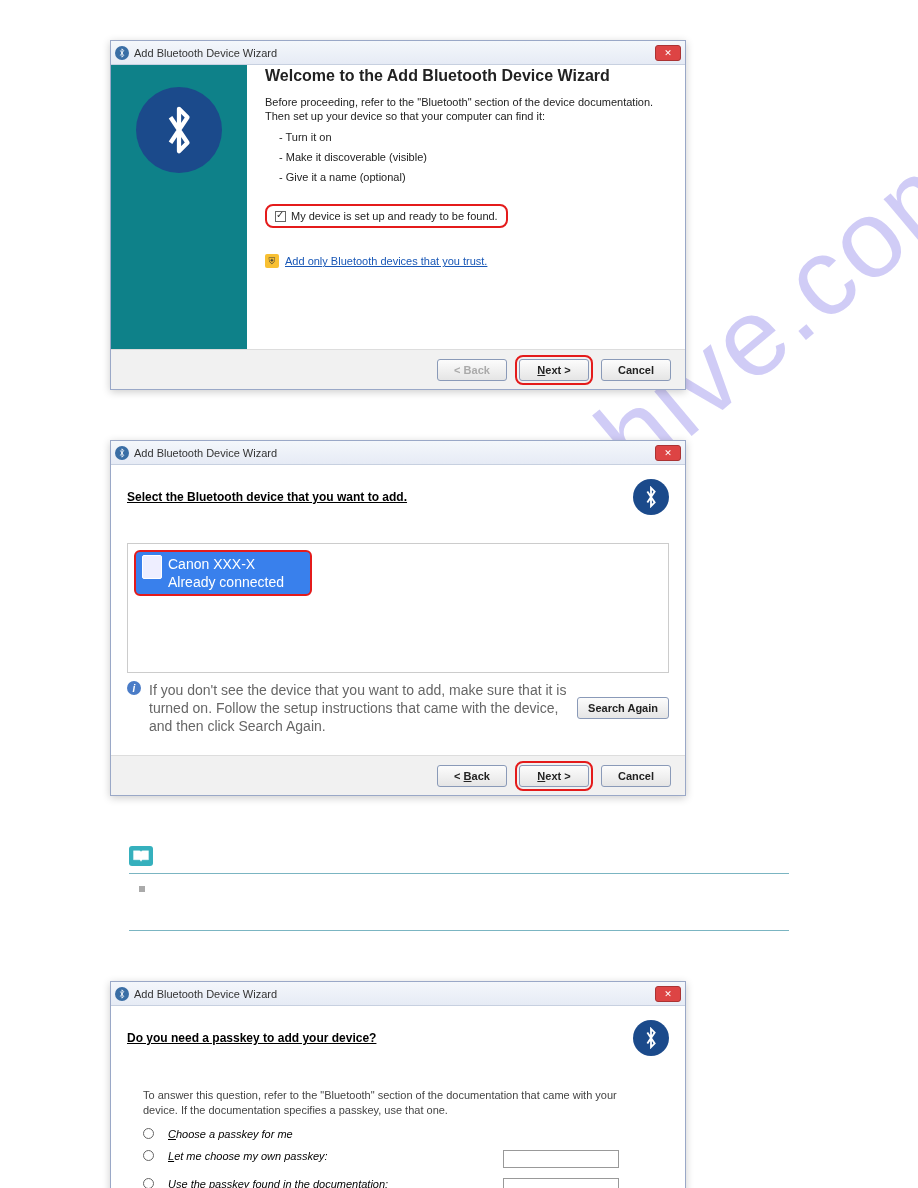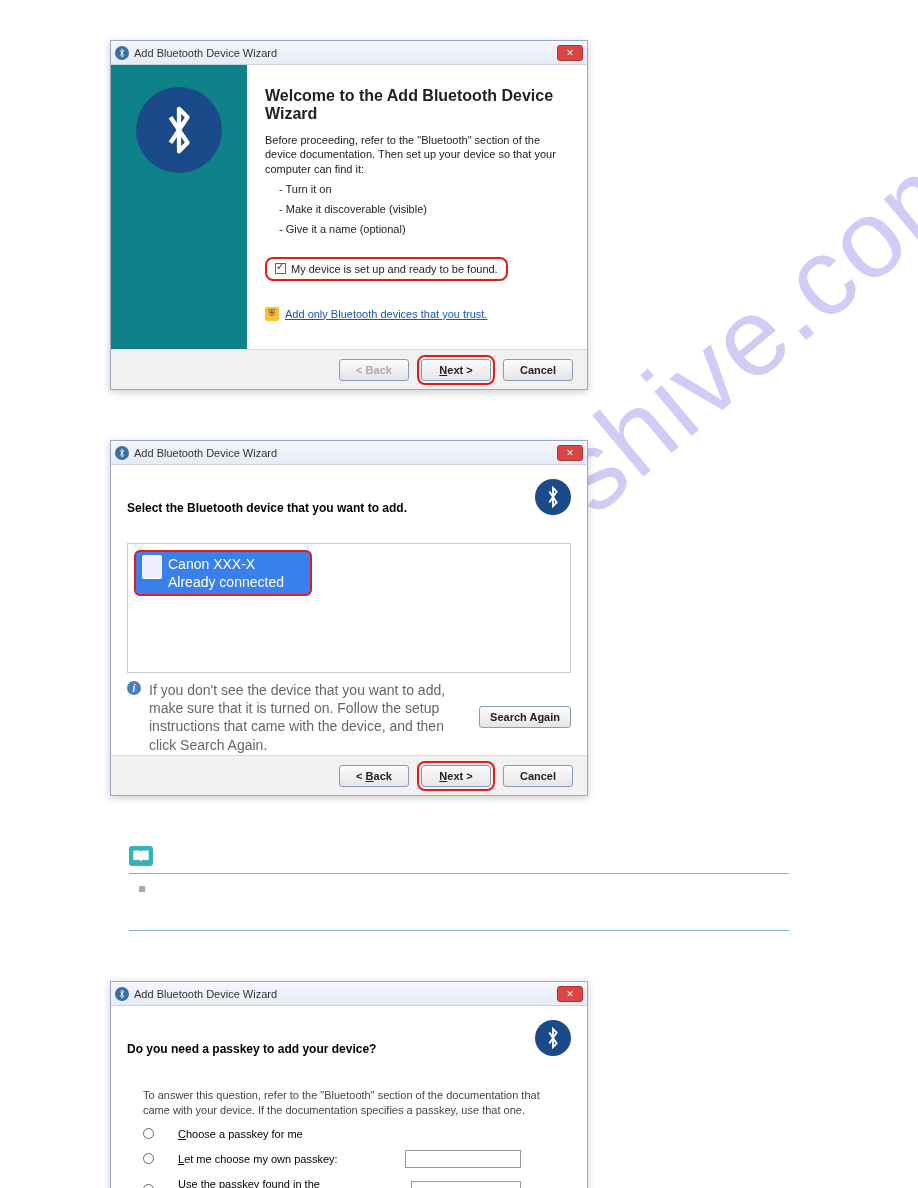--- a/index.html
+++ b/index.html
@@ -18,21 +18,21 @@
     font-size: 110px;
     color: rgba(120, 110, 230, 0.35);
     transform: rotate(-40deg);
     transform-origin: center;
     pointer-events: none;
     font-family: Arial, sans-serif;
     z-index: 0;
     letter-spacing: 2px;
   }
   .dialog {
-    width: 478px;
+    width: 576px;
     border: 1px solid #9aa8c7;
     background: #7dd3fc;
     box-shadow: 0 2px 8px rgba(0,0,0,.2);
     position: relative;
     z-index: 2;
     margin-bottom: 50px;
   }
   .titlebar {
     background: linear-gradient(#f4f7fb, #e6ebf5);
     height: 24px;
@@ -92,21 +92,21 @@
     display: flex;
     align-items: center;
     justify-content: center;
   }
   .bt-glyph {
     width: 34px;
     height: 56px;
   }
   .d1-right {
     flex: 1;
-    padding: 22px 18px 10px 18px;
+    padding: 2px 18px 10px 18px;
     font-size: 11px;
     color: #222;
   }
   .d1-right h2 { font-size: 16px; margin: 0 0 10px 0; font-weight: bold; }
   .d1-right p { margin: 6px 0; line-height: 1.3; }
   .d1-right .bullet { margin-left: 14px; }
   .chk-row {
     margin-top: 14px;
     border: 2px solid #e41b1b;
     border-radius: 8px;
@@ -145,21 +145,21 @@
   .btn.disabled { color: #aaa; cursor: default; }
   .next-hl { display: inline-block; border: 2px solid #e41b1b; border-radius: 8px; padding: 2px; }
   
   .d2-body {
     background: #fff;
     height: 290px;
     padding: 14px 16px;
     font-size: 11px;
     position: relative;
   }
-  .d2-head { display: flex; justify-content: space-between; align-items: flex-end; }
+  .d2-head { display: flex; justify-content: space-between; align-items: center; text-decoration: underline; }
   .d2-head .title { font-weight: bold; font-size: 12px; }
   .bt-small {
     width: 36px; height: 36px; border-radius: 50%; background: #1b4a8b;
     display: flex; align-items: center; justify-content: center;
   }
   .device-list {
     margin-top: 28px;
     border: 1px solid #ccc;
     height: 130px;
     padding: 6px;
@@ -180,21 +180,21 @@
   .info-row { margin-top: 8px; display: flex; gap: 8px; align-items: flex-start; }
   .info-i { width: 14px; height: 14px; border-radius: 50%; background: #4a7cc7; color: #fff; font-size: 10px; display: inline-flex; align-items: center; justify-content: center; font-style: italic; font-weight: bold; flex-shrink: 0;}
   .info-text { flex: 1; color: #666; line-height: 1.3; font-size: 14px; }
   
   .d3-body {
     background: #fff;
     min-height: 276px;
     padding: 14px 16px;
     font-size: 11px;
   }
-  .radio-row { display: flex; align-items: center; gap: 24px; margin: 10px 0 10px 16px; }
+  .radio-row { display: flex; gap: 14px; margin: 10px 0 10px 16px; font-style: italic; }
   .radio { width: 11px; height: 11px; border: 1px solid #666; border-radius: 50%; background: #fff; display: inline-flex; align-items: center; justify-content: center; flex-shrink:0;}
   .text-input { width: 116px; height: 18px; border: 1px solid #999; background: #fff; margin-left: auto; margin-right: 50px; }
   .note-section {
     margin: 50px auto 0;
     width: 660px;
     z-index: 2;
     position: relative;
     margin-bottom: 50px;
   }
   .note-icon { width: 24px; height: 20px; background: #35b0bd; border-radius: 3px; display: inline-flex; align-items: center; justify-content: center; color: #fff; }

